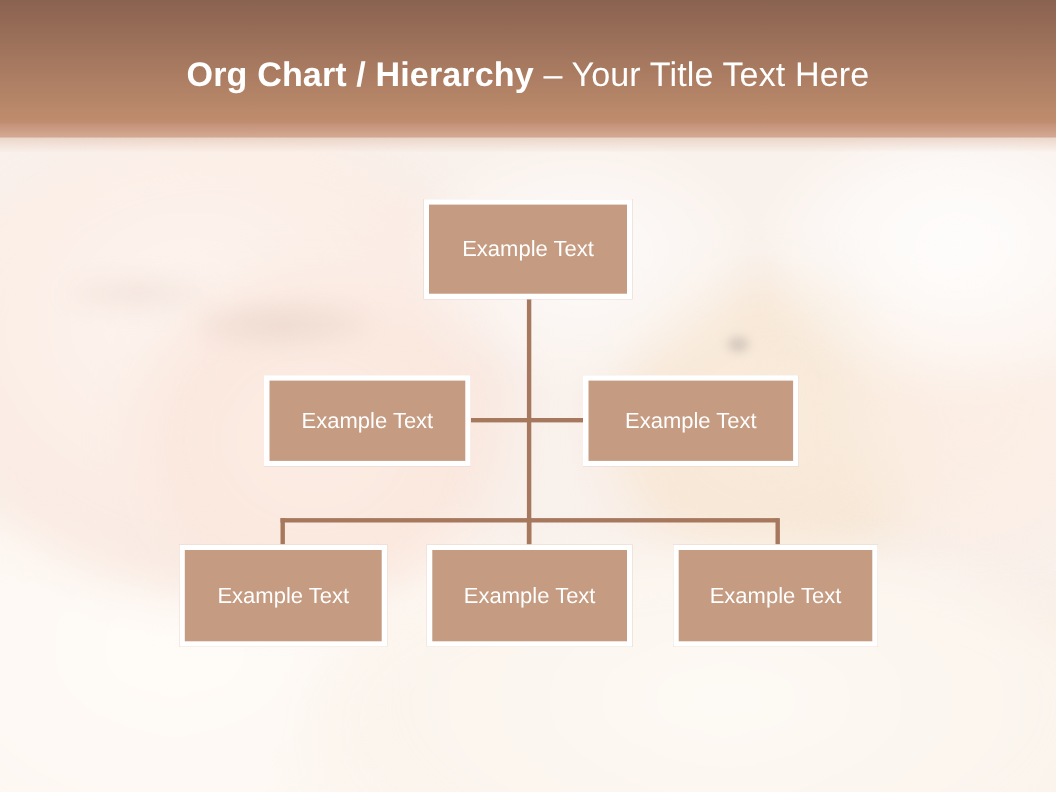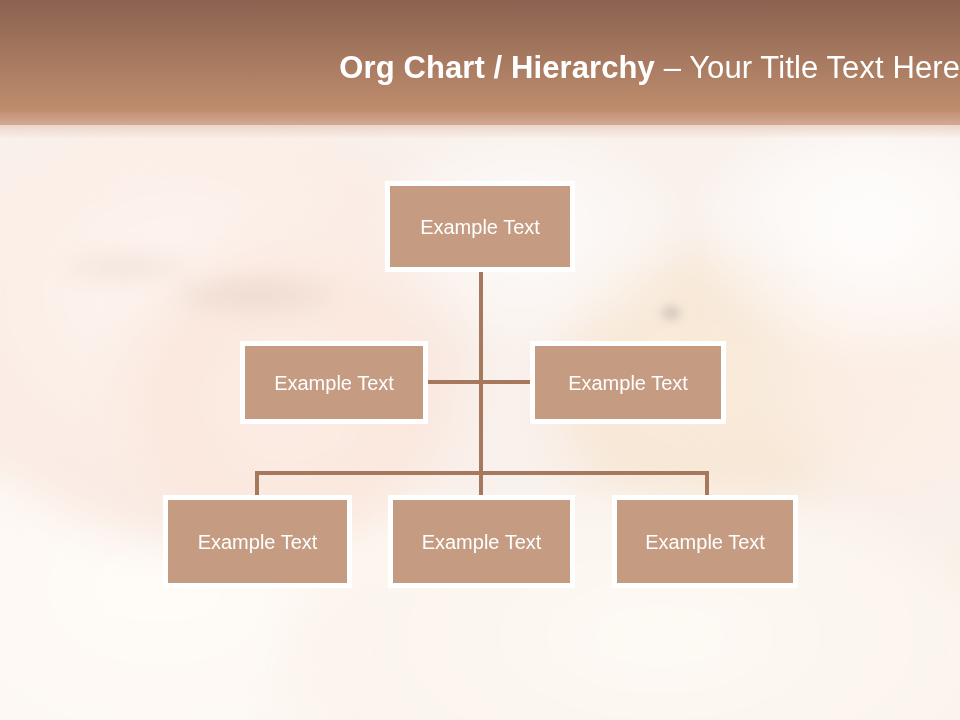--- a/index.html
+++ b/index.html
@@ -136,21 +136,21 @@
     width: 960px;
     height: 26px;
     background: linear-gradient(to bottom, rgba(196,145,119,0.95) 0%, rgba(222,186,167,0.55) 45%, rgba(240,224,213,0.10) 100%);
     pointer-events: none;
   }
   .header-title {
     position: absolute;
     left: 0;
     top: 49px;
     width: 960px;
-    text-align: right;
+    text-align: center;
     color: #ffffff;
     font-size: 31px;
     line-height: 38px;
     white-space: nowrap;
     letter-spacing: 0.1px;
   }
   .title-strong { font-weight: bold; }
   .title-light  { font-weight: normal; }
 
   

